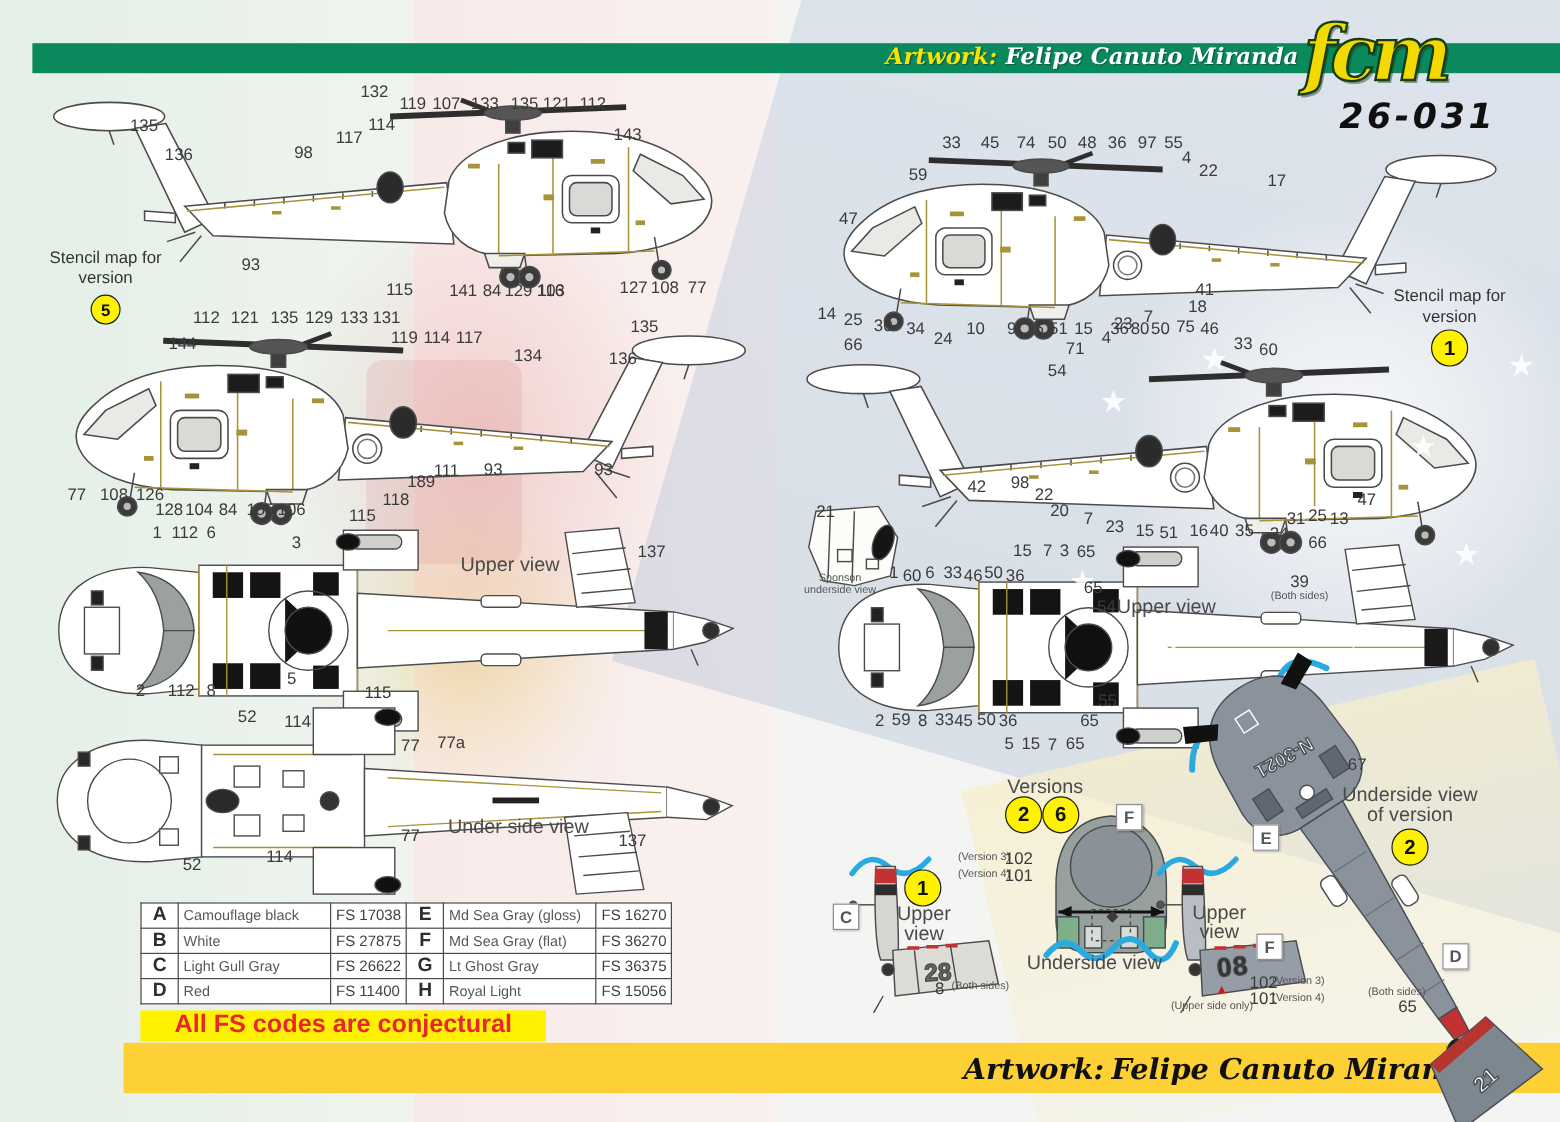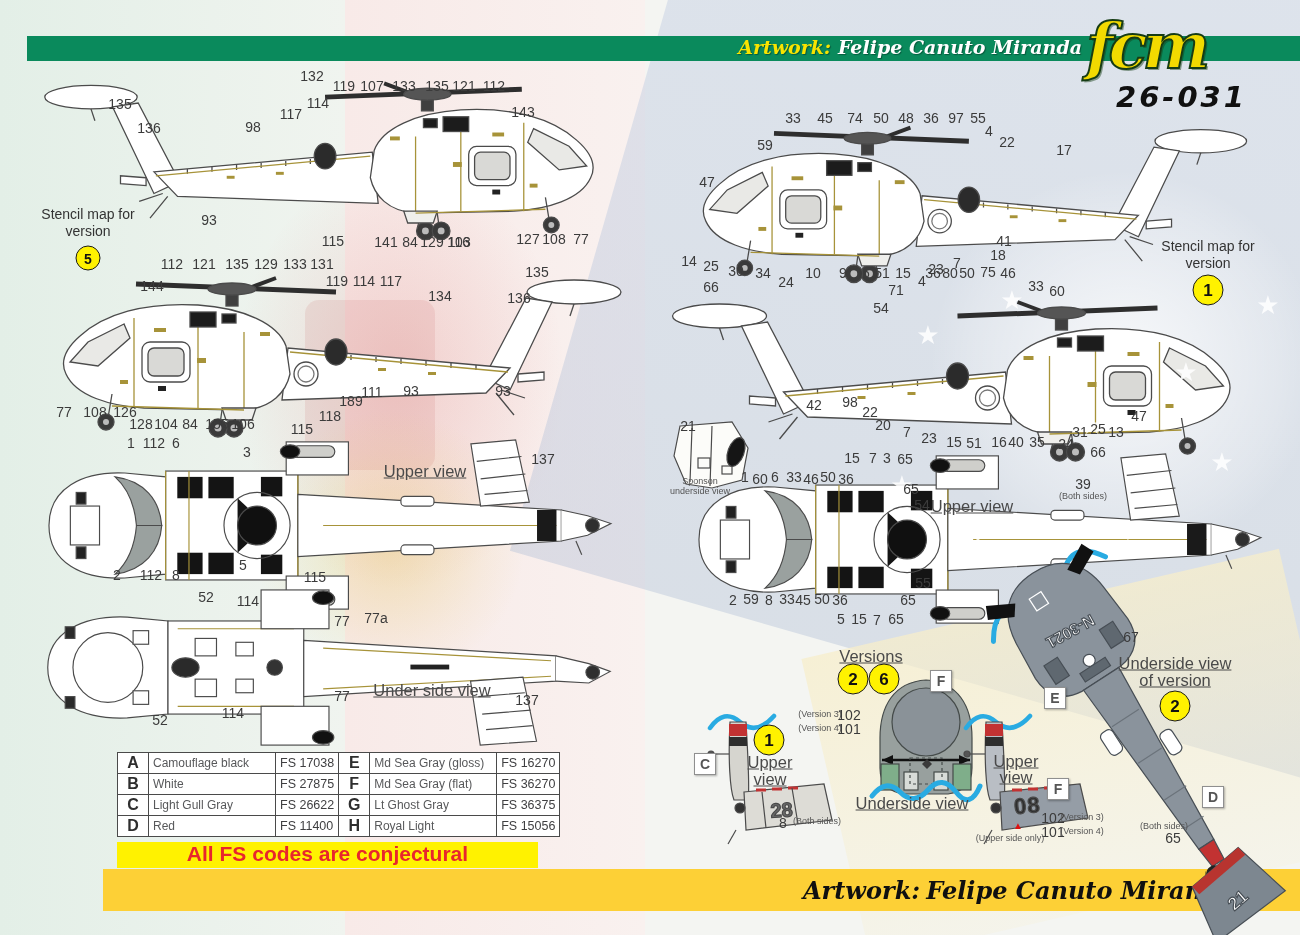--- a/index.html
+++ b/index.html
@@ -27,32 +27,32 @@
   .fcm-logo{position:absolute;left:1086px;top:8px;z-index:5;
      font:bold italic 64px "DejaVu Serif",serif;color:#f2da00;letter-spacing:-5px;
      -webkit-text-stroke:2px #163c14;text-shadow:2px 2px 0 rgba(20,60,20,.45);}
   .sheet-no{position:absolute;left:1116px;top:80px;z-index:5;
      font:bold italic 29px "DejaVu Sans",sans-serif;letter-spacing:3px;color:#101010;}
 
   .banner-bottom{position:absolute;left:103px;top:869px;width:1197px;height:42px;background:var(--banner-gold,#fdd036);z-index:4;}
   .banner-bottom .txt{position:absolute;left:700px;top:7px;font:bold italic 24px "DejaVu Serif",serif;color:#101010;}
   .banner-bottom .aw{margin-right:6px;}
 
-  .fs-note{position:absolute;left:117px;top:842px;width:421px;height:26px;background:var(--note-yellow,#fff200);
+  .fs-note{position:absolute;left:117px;top:842px;width:338px;height:26px;background:var(--note-yellow,#fff200);
      z-index:4;text-align:center;line-height:26px;font:bold 21px "Liberation Sans",sans-serif;color:var(--note-red,#e8262d);}
 
   table.fs-table{position:absolute;left:117px;top:752px;z-index:4;border-collapse:collapse;background:#fff;}
   table.fs-table td{border:1.3px solid #4a4a4a;height:20px;padding:0 4px;white-space:nowrap;}
   td.lt{width:22px;text-align:center;font-weight:bold;font-size:16px;color:#2e2e2e;}
   td.nm{width:118px;font-size:12px;color:#57585a;}
   td.fs{width:50px;font-size:12.5px;color:#3f3f41;}
 
   .co{position:absolute;transform:translate(-50%,-50%);font:14px "Liberation Sans",sans-serif;
       color:#3b3b3b;white-space:nowrap;z-index:6;}
-  .co.lbl{font-size:16.5px;color:#4a4a4a;text-decoration:underline;}
+  .co.lbl{font-size:16.5px;color:#4a4a4a;}
   .co.lbl2{font-size:14px;color:#333;}
   .co.sm{font-size:9px;color:#555;}
   .co.circ,.co.circ-lg{background:var(--circle-yellow,#fff200);border:1.6px solid #1a1a1a;border-radius:50%;
       width:23px;height:23px;display:flex;align-items:center;justify-content:center;
       font-weight:bold;font-size:14px;color:#111;}
   .co.circ-lg{width:29px;height:29px;font-size:17px;}
   .co.box{background:#fff;border:1.6px solid #8f8f8f;width:20px;height:20px;display:flex;align-items:center;
       justify-content:center;font-weight:bold;font-size:14px;color:#555;box-shadow:1px 1px 2px rgba(0,0,0,.3);}
   .co.tri{color:#d11;font-size:10px;}
   .co.star{color:rgba(255,255,255,.85);font-size:26px;z-index:1;}

